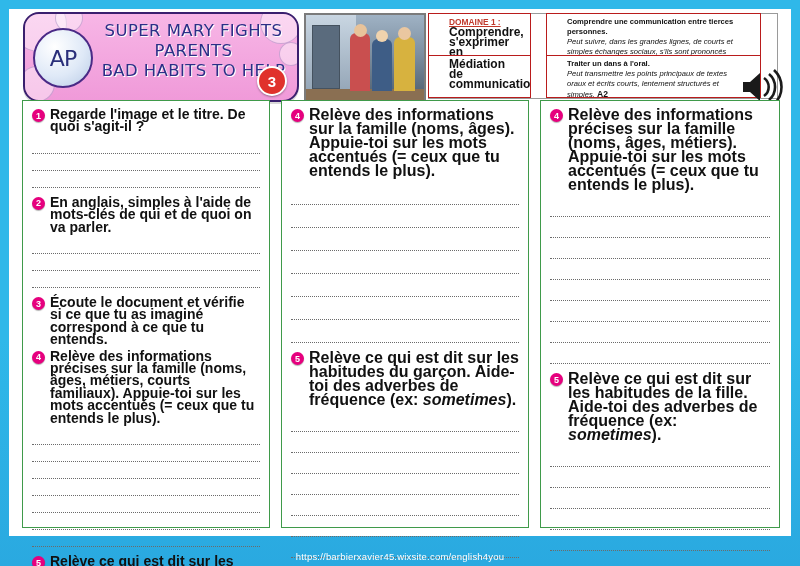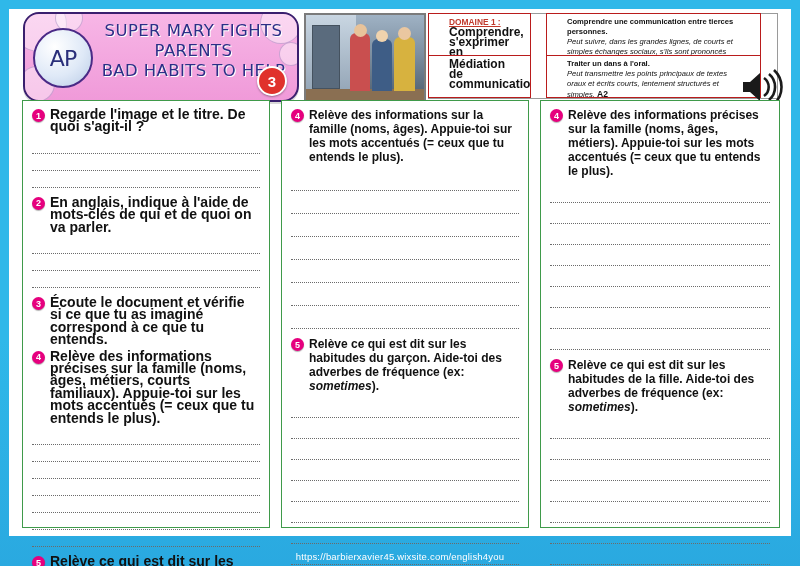--- a/index.html
+++ b/index.html
@@ -219,21 +219,21 @@
   }
   .qtext {
     font-size: 14px;
     line-height: 12.4px;
     color: #111;
     font-weight: bold;
   }
   .qtext em { font-style: italic; }
 
   .qtext-plain {
-    font-size: 12px;
+    font-size: 16px;
     line-height: 14px;
     color: #111;
     font-weight: bold;
   }
 
   .lines { margin: 4px 0 8px 0; }
   .line {
     border-bottom: 1px dotted #6b6b6b;
     height: 14px;
   }
@@ -324,21 +324,21 @@
         <div class="qtext">Regarde l'image et le titre. De quoi s'agit-il ?</div>
       </div>
       <div class="lines l16">
         <div class="line"></div>
         <div class="line"></div>
         <div class="line"></div>
       </div>
 
       <div class="q">
         <div class="bullet">2</div>
-        <div class="qtext">En anglais, indique à l'aide de mots-clés de qui et de quoi on va parler.</div>
+        <div class="qtext">En anglais, simples à l'aide de mots-clés de qui et de quoi on va parler.</div>
       </div>
       <div class="lines l16">
         <div class="line"></div>
         <div class="line"></div>
         <div class="line"></div>
       </div>
 
       <div class="q">
         <div class="bullet">3</div>
         <div class="qtext">Écoute le document et vérifie si ce que tu as imaginé correspond à ce que tu entends.</div>

